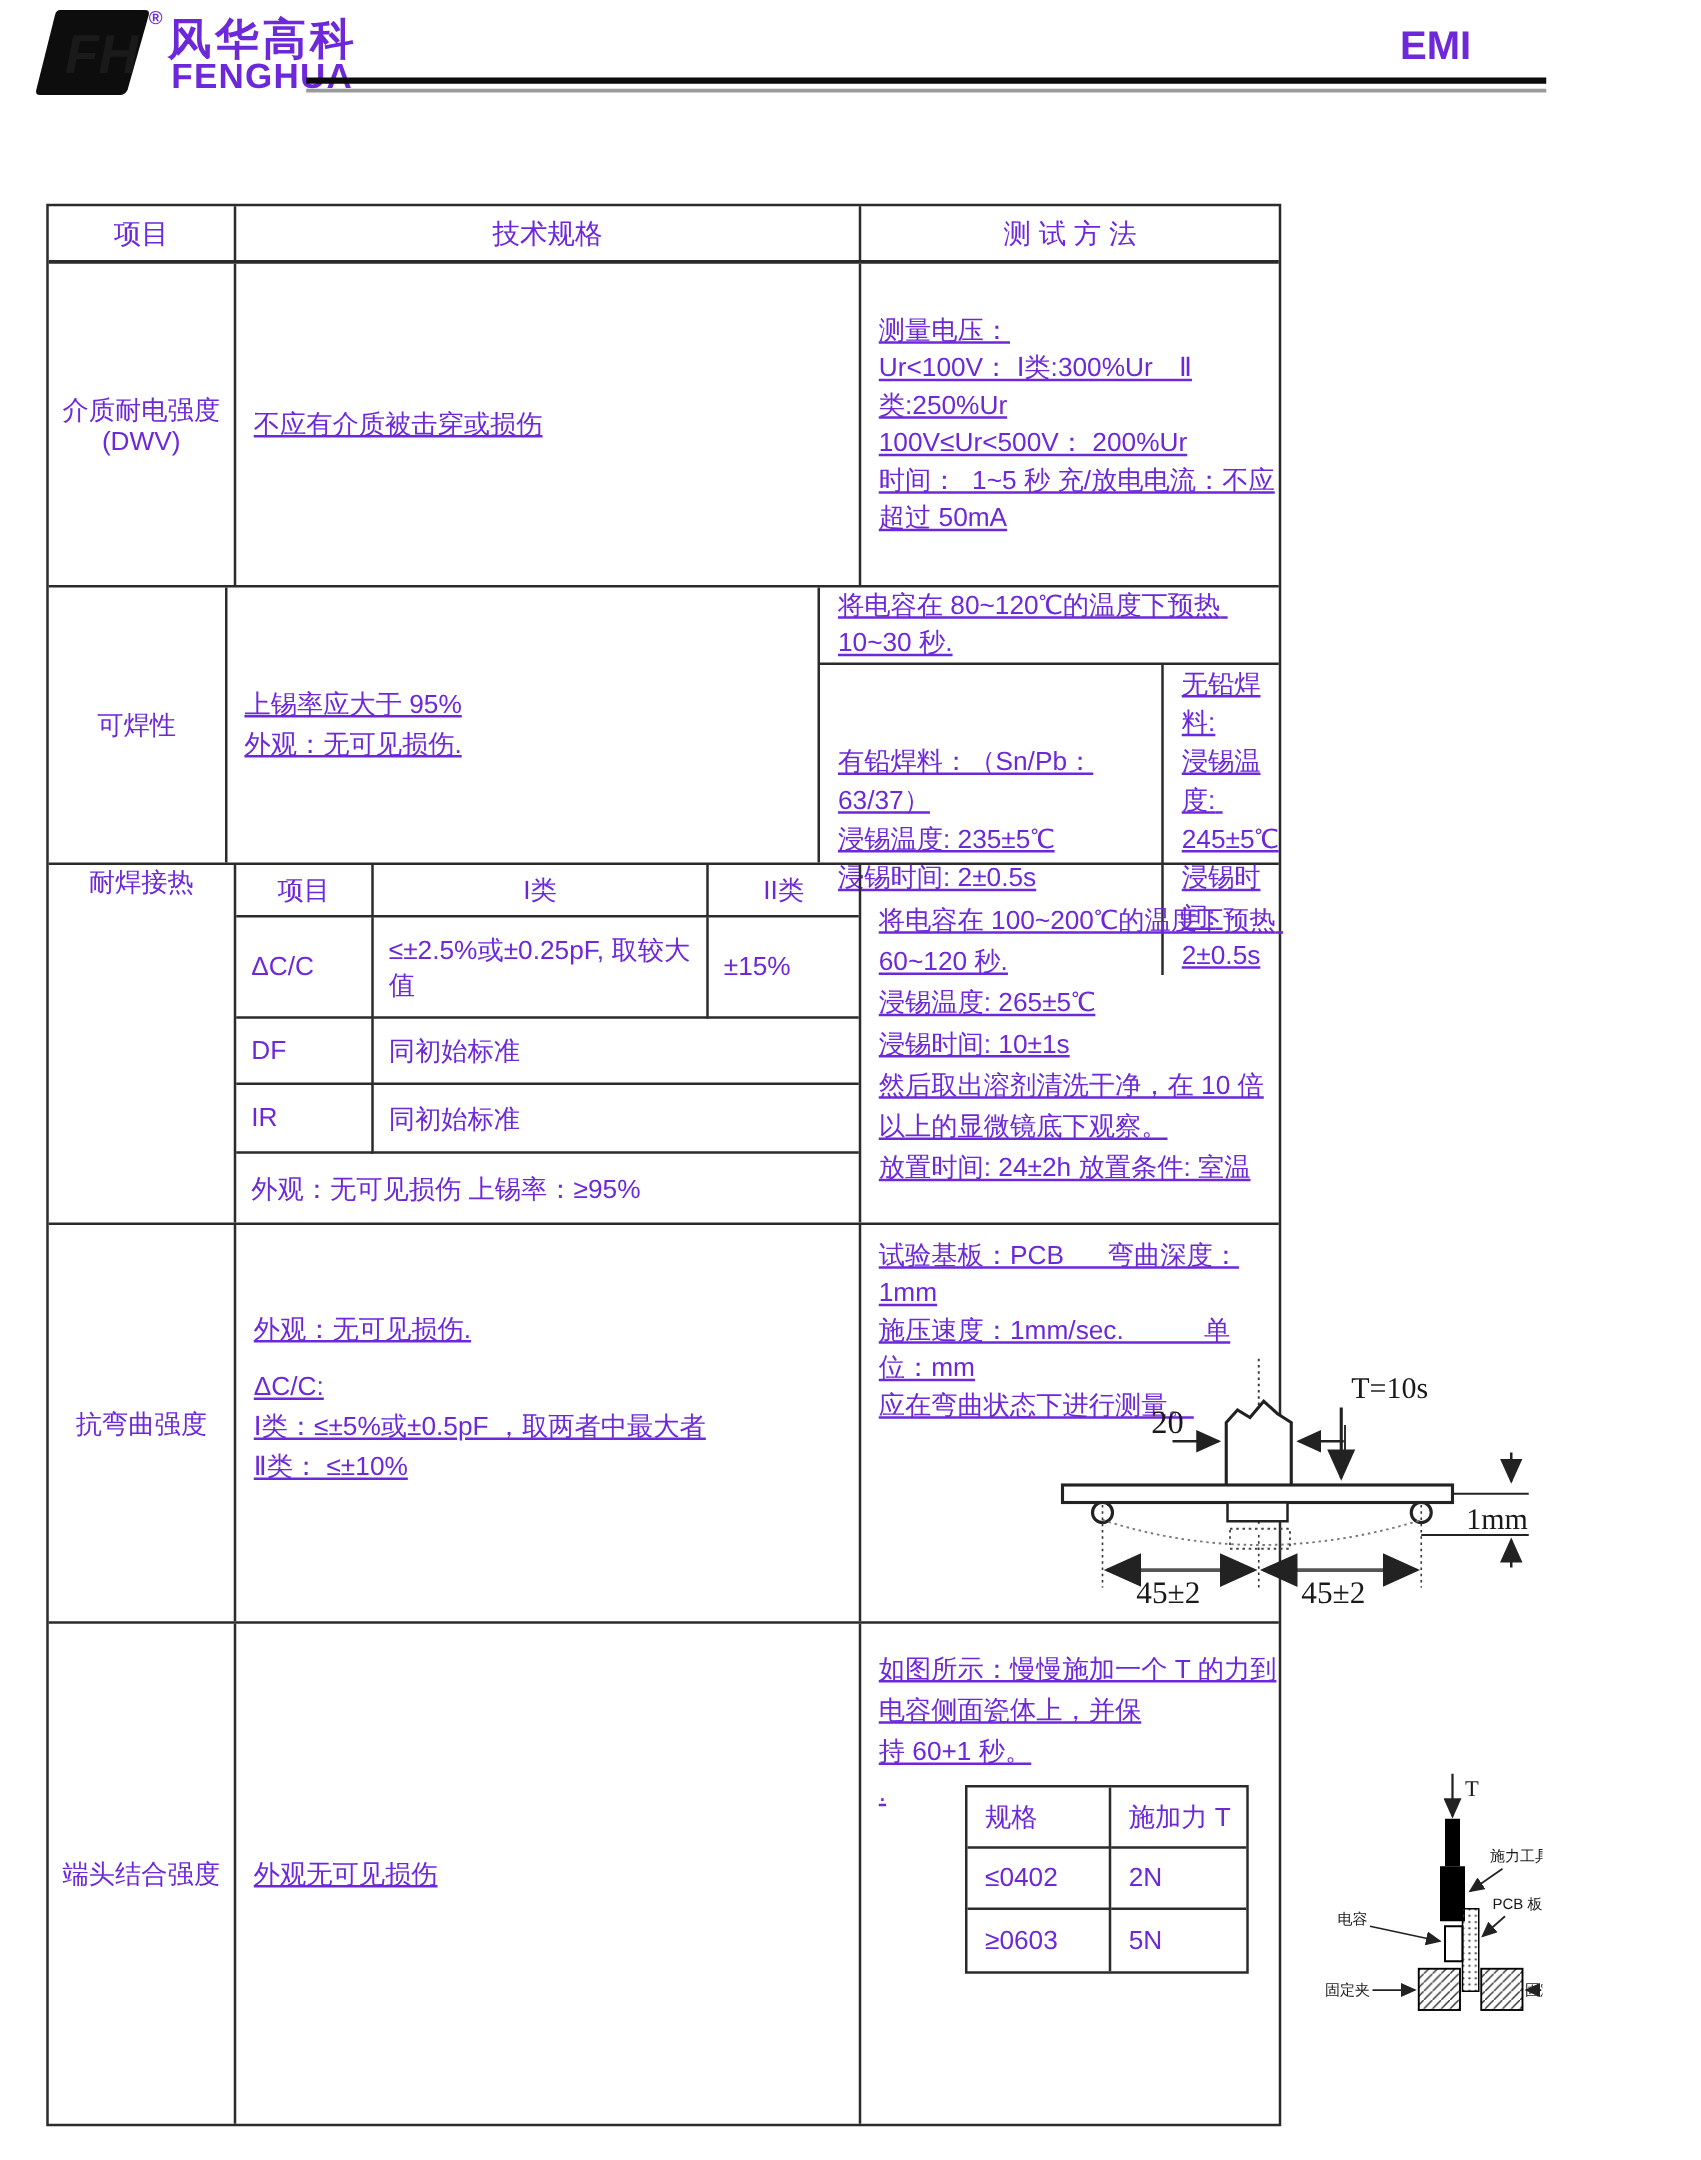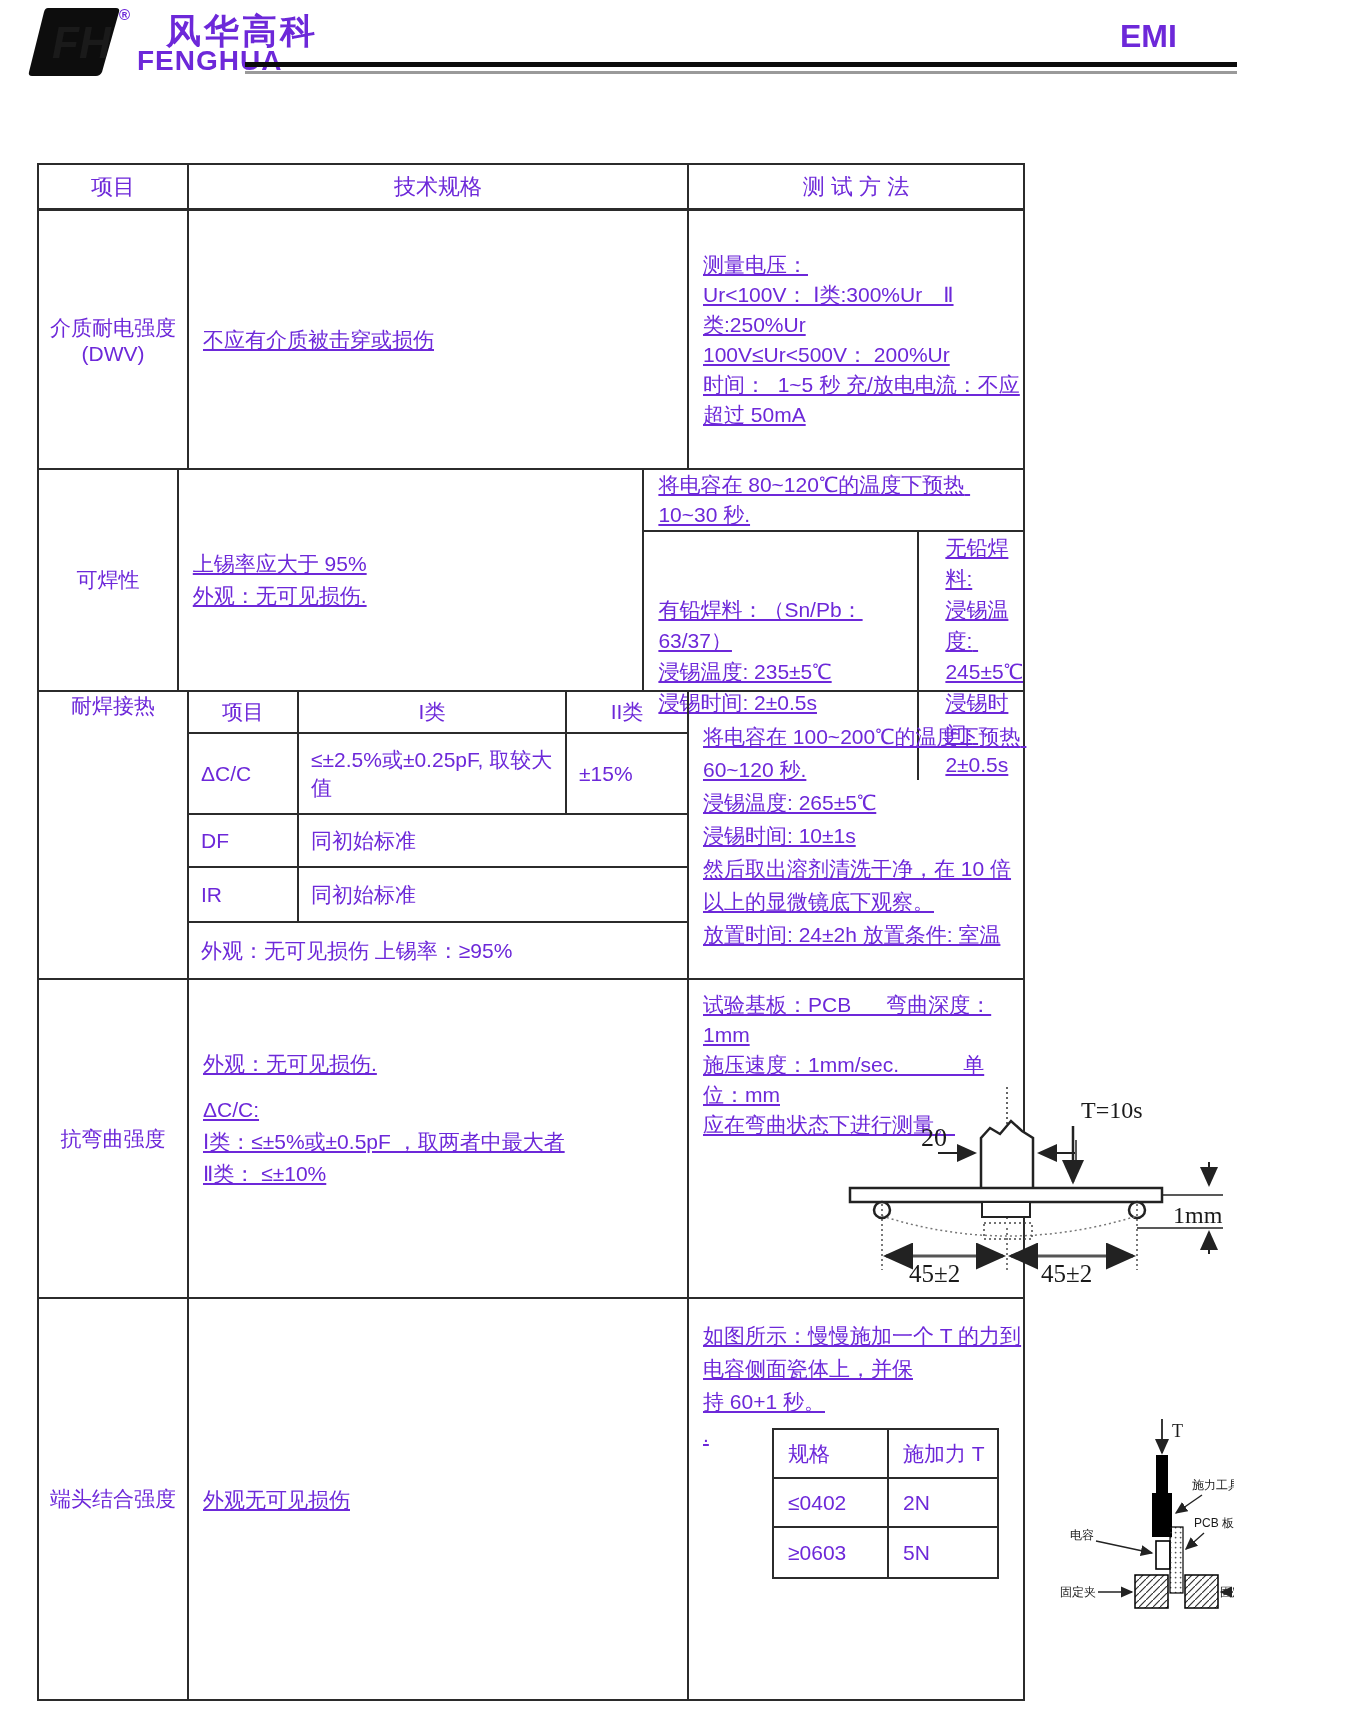--- a/index.html
+++ b/index.html
@@ -4,21 +4,21 @@
 <style>
   * { margin:0; padding:0; box-sizing:border-box; }
   body { background:#fff; }
   .page {
     position:relative; width:1361px; height:1728px; background:#ffffff;
     font-family:"Liberation Sans", sans-serif; color:#6d28d9; overflow:hidden;
   }
   
   .logo-svg { position:absolute; left:28px; top:6px; }
   .reg-mark { position:absolute; left:119px; top:6px; font-size:15px; font-weight:bold; }
-  .brand-cn { position:absolute; left:134px; top:8px; font-size:35px; font-weight:bold; letter-spacing:3px;margin-left:32px; }
+  .brand-cn { position:absolute; left:134px; top:8px; font-size:35px; font-weight:bold; letter-spacing:3px; }
   .brand-en { position:absolute; left:137px; top:45px; font-size:28px; font-weight:bold; letter-spacing:1px; }
   .rule-black { position:absolute; left:245px; top:62px; width:992px; height:5px; background:#0b0b0b; }
   .rule-gray  { position:absolute; left:245px; top:71px; width:992px; height:3px; background:#9a9a9a; }
   .emi-tag { position:absolute; left:1120px; top:18px; font-size:32px; font-weight:bold;text-align:center; }
 
   
   .tbl { position:absolute; left:37px; top:163px; width:988px; height:1538px;
          border:2px solid #2b2b2b; display:flex; flex-direction:column; font-size:21px; }
   .trow { display:flex; border-bottom:2px solid #2b2b2b; }
   .trow.last { border-bottom:none; flex:1; }
@@ -40,21 +40,21 @@
   .lh30 .line { line-height:30px; }
   .lh31 .line { line-height:31px; }
   .lh32 .line { line-height:32px; }
   .lh33 .line { line-height:33px; }
 
   
   .solder-m { display:flex; flex-direction:column; height:100%; }
   .preheat { height:68px; border-bottom:2px solid #2b2b2b; display:flex; align-items:center; }
   .solder-split { flex:1; display:flex; }
   .leaded { width:275px; border-right:2px solid #2b2b2b; }
-  .leadfree { flex:1;margin-left:12px; }
+  .leadfree { flex:1; }
 
   
   .subgrid { display:grid; height:100%; grid-template-columns:110px 268px 120px;
              grid-template-rows:42px 81px 53px 55px 1fr; }
   .sg { display:flex; align-items:center; padding-left:12px; }
   .sg.center { justify-content:center; padding-left:0; }
   .sg.br { border-right:2px solid #2b2b2b; }
   .sg.bb { border-bottom:2px solid #2b2b2b; }
   .span23 { grid-column:2 / 4; }
   .span13 { grid-column:1 / 4; }

